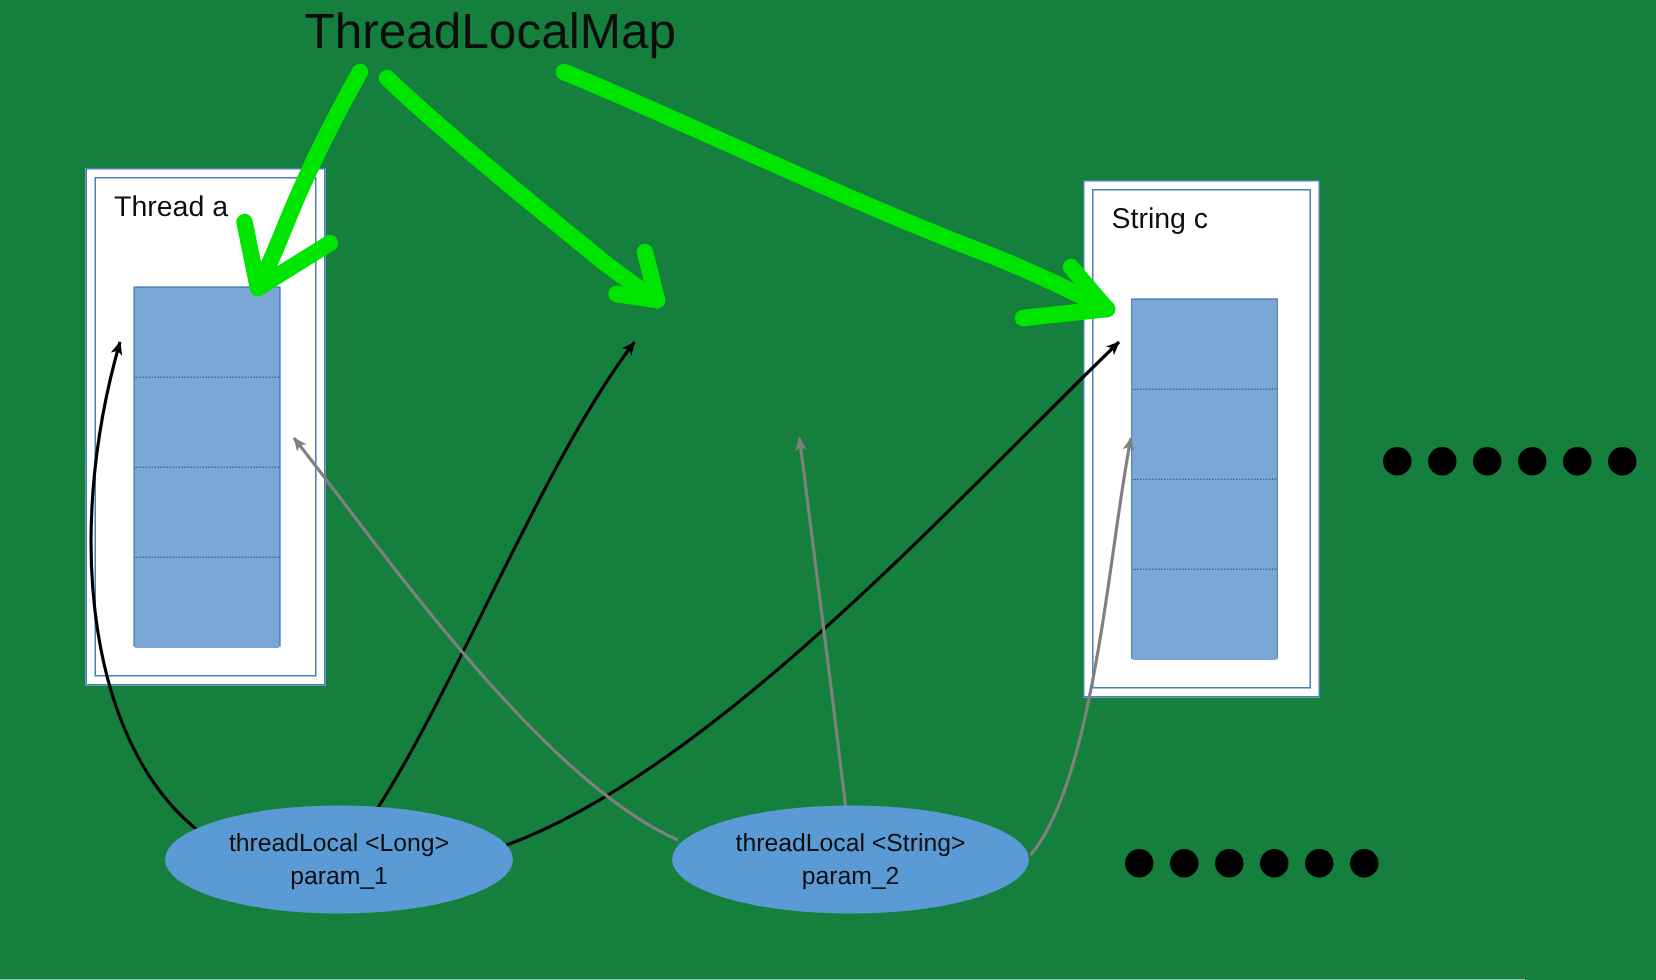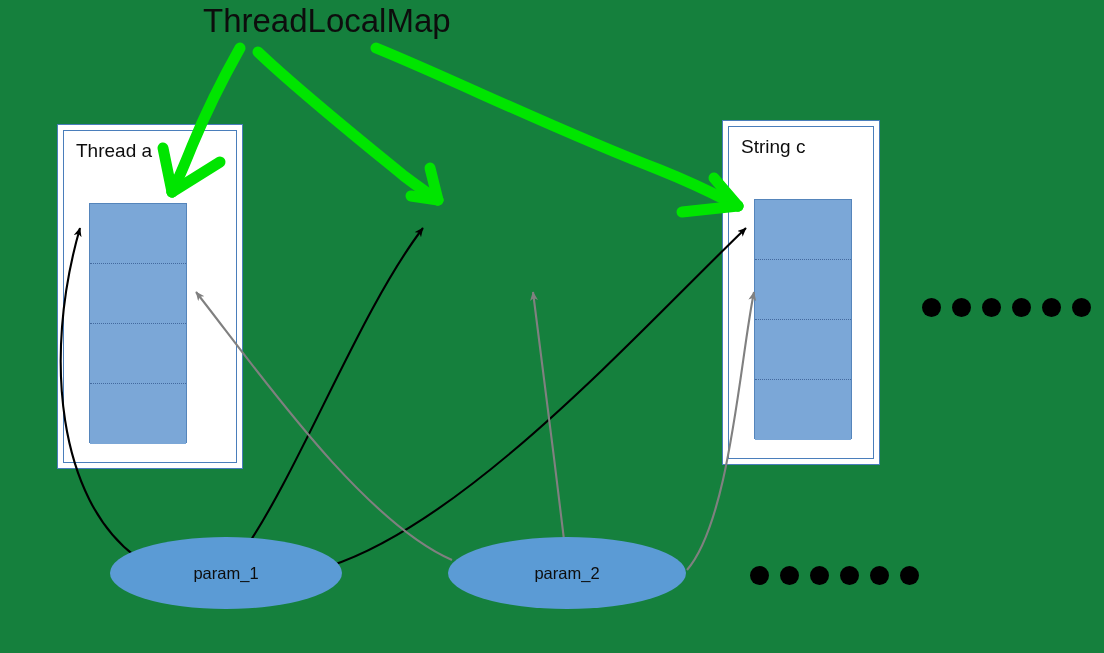--- a/index.html
+++ b/index.html
@@ -105,21 +105,21 @@
     pointer-events: none;
   }
 </style>
 </head>
 <body>
 
 <div id="canvas">
 
   <div id="diagram-title">ThreadLocalMap</div>
 
-  <div class="thread-box" style="left:57px; top:124px; width:186px; height:345px;">
+  <div class="thread-box" style="left:57px; top:112px; width:160px; height:345px;">
     <div class="thread-box-inner"></div>
     <div class="thread-label">Thread a</div>
     <div class="map-table" style="left:31px; top:78px; width:98px; height:240px;">
       <div class="map-cell" style="height:60px;"></div>
       <div class="map-cell" style="height:60px;"></div>
       <div class="map-cell" style="height:60px;"></div>
       <div class="map-cell" style="height:60px;"></div>
     </div>
   </div>
 
@@ -169,24 +169,26 @@
       <path d="M 438,200 L 411,196"></path>
       <path d="M 438,200 L 430,168"></path>
 
       <path d="M 376,48 C 450,78 560,132 660,170 C 700,186 722,198 738,206"></path>
       <path d="M 738,206 L 682,212"></path>
       <path d="M 738,206 L 714,178"></path>
     </g>
   </svg>
 
   <div class="threadlocal-ellipse" style="left:110px; top:537px; width:232px; height:72px;">
+    <div>threadLocal &lt;Long&gt;</div>
     <div>param_1</div>
   </div>
 
   <div class="threadlocal-ellipse" style="left:448px; top:537px; width:238px; height:72px;">
+    <div>threadLocal &lt;String&gt;</div>
     <div>param_2</div>
   </div>
 
   <div class="dot-row" style="left:922px; top:298px; gap:11px;">
       <div class="dot"></div>
       <div class="dot"></div>
       <div class="dot"></div>
       <div class="dot"></div>
       <div class="dot"></div>
       <div class="dot"></div>

